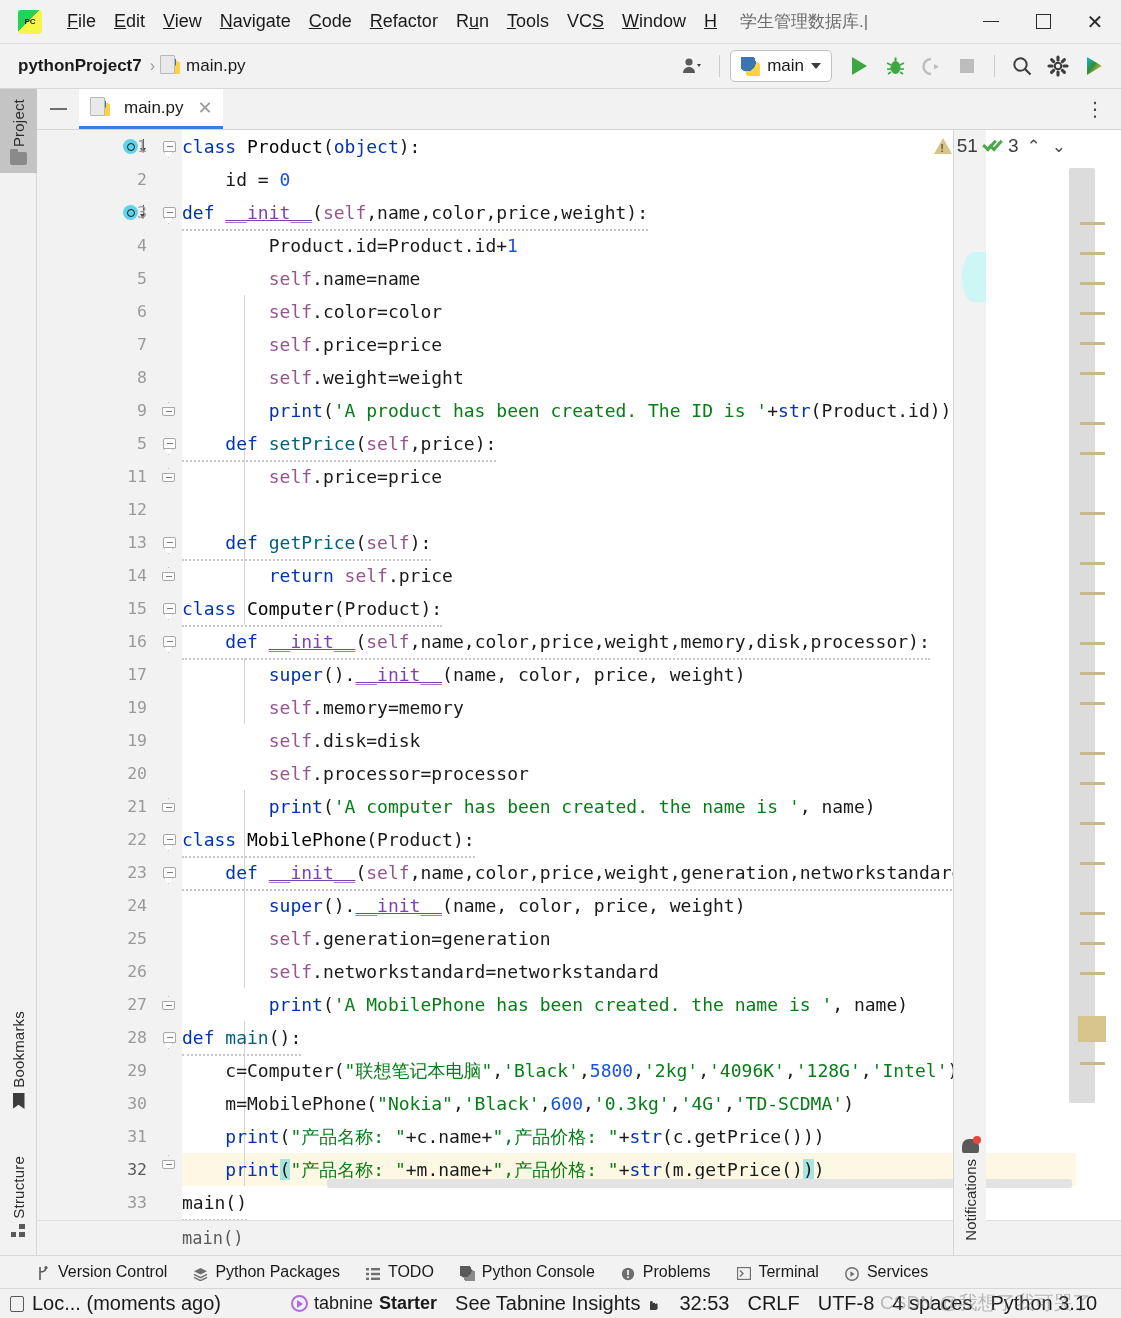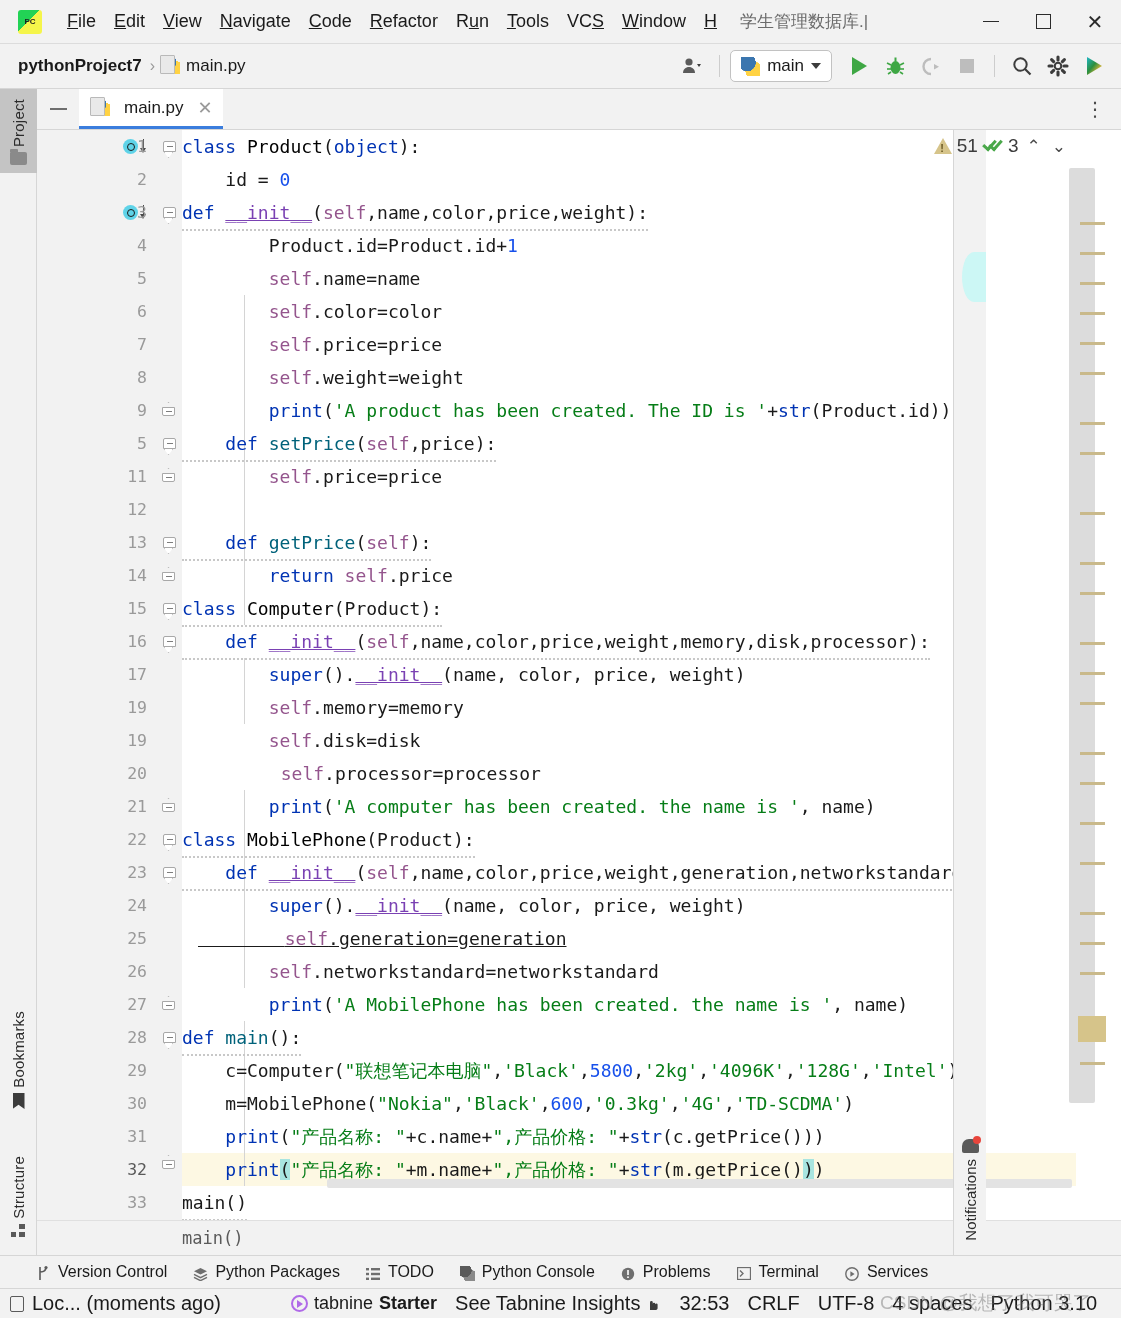--- a/index.html
+++ b/index.html
@@ -649,32 +649,32 @@
       <div class="row">
           <div class="codetext" style="left:0;top:0;position:relative;">        <span class="kw">super</span>().<span class="dun">__init__</span>(name, color, price, weight)</div>
         </div>
       <div class="row">
           <div class="codetext" style="left:0;top:0;position:relative;">        <span class="self">self</span>.memory=memory</div>
         </div>
       <div class="row">
           <div class="codetext" style="left:0;top:0;position:relative;">        <span class="self">self</span>.disk=disk</div>
         </div>
       <div class="row">
-          <div class="codetext" style="left:12px;top:0;position:relative;">        <span class="self">self</span>.processor=processor</div>
+          <div class="codetext" style="left:0;top:0;position:relative;">        <span class="self">self</span>.processor=processor</div>
         </div>
       <div class="row">
           <div class="codetext" style="left:0;top:0;position:relative;">        <span class="kw">print</span>(<span class="str">'A computer has been created. the name is '</span>, name)</div>
         </div>
       <div class="row"><div class="codetext squig" style="left:0;top:0;position:relative;display:inline-block;"><span class="kw">class</span> <span class="cls">MobilePhone</span>(Product):</div></div>
       <div class="row"><div class="codetext squig" style="left:0;top:0;position:relative;display:inline-block;">    <span class="kw">def</span> <span class="dun">__init__</span>(<span class="self">self</span>,name,color,price,weight,generation,networkstandard):</div></div>
       <div class="row">
           <div class="codetext" style="left:0;top:0;position:relative;">        <span class="kw">super</span>().<span class="dun">__init__</span>(name, color, price, weight)</div>
         </div>
       <div class="row">
-          <div class="codetext" style="left:16px;top:0;position:relative;text-decoration:underline;">        <span class="self">self</span>.generation=generation</div>
+          <div class="codetext" style="left:0;top:0;position:relative;">        <span class="self">self</span>.generation=generation</div>
         </div>
       <div class="row">
           <div class="codetext" style="left:0;top:0;position:relative;">        <span class="self">self</span>.networkstandard=networkstandard</div>
         </div>
       <div class="row">
           <div class="codetext" style="left:0;top:0;position:relative;">        <span class="kw">print</span>(<span class="str">'A MobilePhone has been created. the name is '</span>, name)</div>
         </div>
       <div class="row"><div class="codetext squig" style="left:0;top:0;position:relative;display:inline-block;"><span class="kw">def</span> <span class="fn">main</span>():</div></div>
       <div class="row">
           <div class="codetext" style="left:0;top:0;position:relative;">    c=Computer(<span class="str">"联想笔记本电脑"</span>,<span class="str">'Black'</span>,<span class="num">5800</span>,<span class="str">'2kg'</span>,<span class="str">'4096K'</span>,<span class="str">'128G'</span>,<span class="str">'Intel'</span>)</div>

